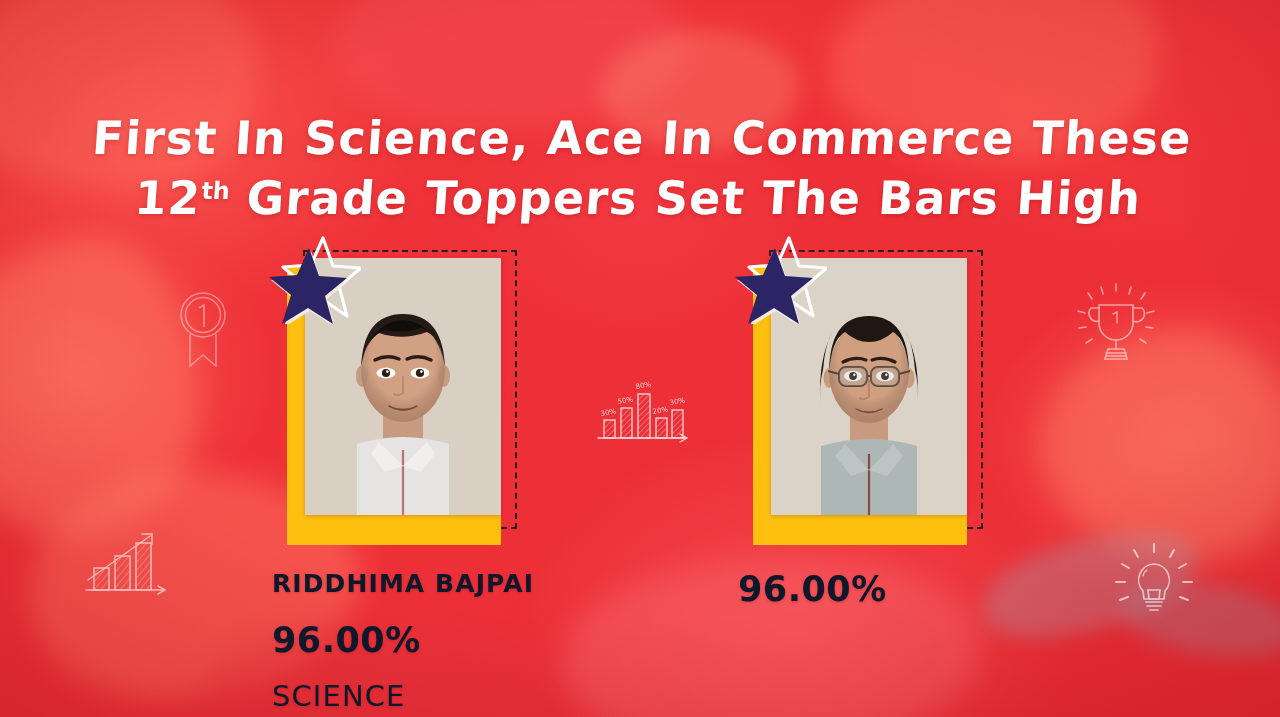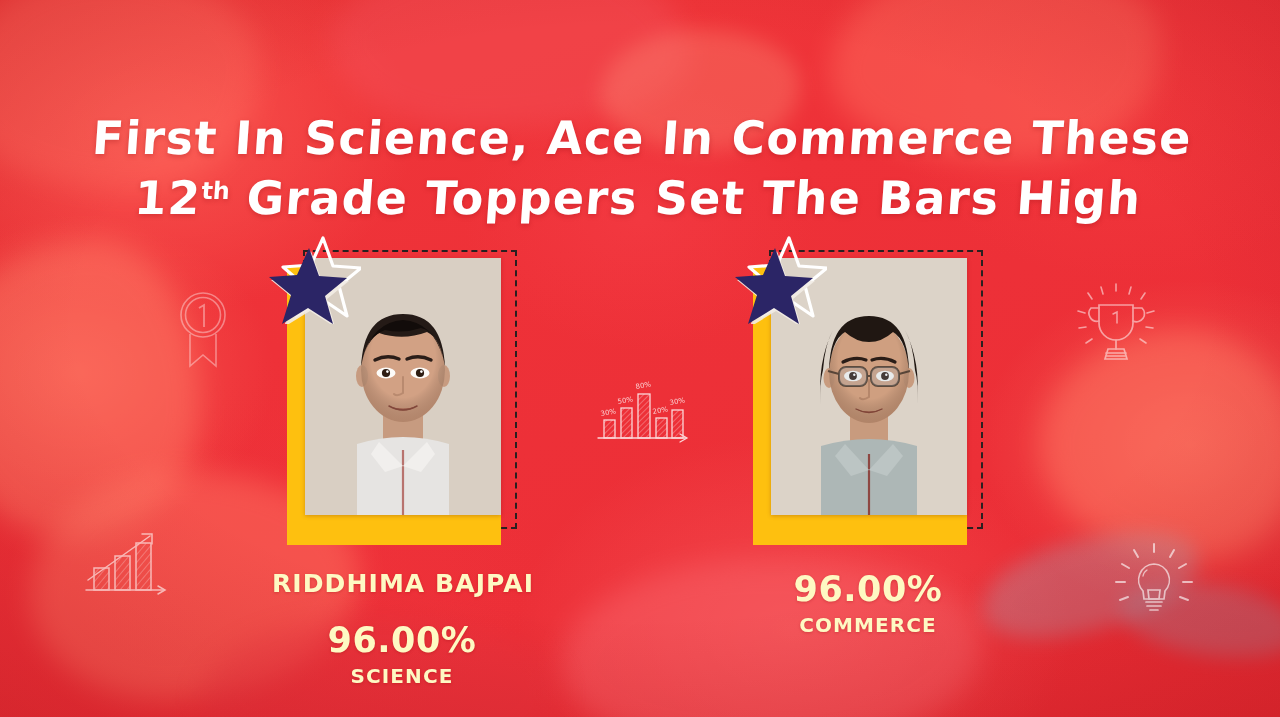--- a/index.html
+++ b/index.html
@@ -122,45 +122,44 @@
     left: -22px;
     top: -26px;
     width: 96px;
     height: 92px;
     pointer-events: none;
   }
   .star-badge svg { display: block; width: 100%; height: 100%; }
 
   .card-text {
     margin-top: 26px;
-    text-align: center;
-    color: #fef9c3;
+    color: #0f172a;
   }
   .stu-name {
     font-family: "DejaVu Sans", sans-serif;
     font-weight: 700;
     font-size: 25px;
     letter-spacing: 1.1px;
     white-space: nowrap;
     text-shadow: 0 1px 3px rgba(140,10,14,.28);
   }
   .stu-score {
     font-family: "DejaVu Sans", sans-serif;
     font-weight: 700;
     font-size: 35px;
     letter-spacing: 0.5px;
     margin-top: 22px;
     text-shadow: 0 1px 3px rgba(140,10,14,.28);
   }
   .stu-stream {
     font-family: "DejaVu Sans", sans-serif;
-    font-weight: 700;
-    font-size: 20px;
+    font-weight: 400;
+    font-size: 29px;
     letter-spacing: 1.1px;
-    margin-top: 4px;
+    margin-top: 19px;
     text-shadow: 0 1px 3px rgba(140,10,14,.28);
   }
 
   
   .deco {
     position: absolute;
     pointer-events: none;
   }
   .deco svg { display: block; width: 100%; height: 100%; }
 </style>
@@ -407,17 +406,16 @@
       <div class="star-badge">
         <svg viewBox="0 0 96 92">
           <path d="M58 6 L68 34 L96 36 L74 54 L82 84 L57 67 L31 84 L40 54 L18 35 L46 33 Z" fill="none" stroke="#ffffff" stroke-width="3.2" stroke-linejoin="round"></path>
           <path d="M44 16 L54 44 L82 46 L60 64 L68 92 L43 76 L17 92 L26 63 L4 45 L32 43 Z" fill="#f2ece6" transform="translate(2,3)" opacity=".9"></path>
           <path d="M44 16 L54 44 L82 46 L60 64 L68 92 L43 76 L17 92 L26 63 L4 45 L32 43 Z" fill="#2b2566"></path>
         </svg>
       </div>
     </div>
     <div class="card-text">
       <div class="stu-score">96.00%</div>
-      <div class="stu-stream">COMMERCE</div>
     </div>
   </div>
 
 </div>
 
 </body></html>

